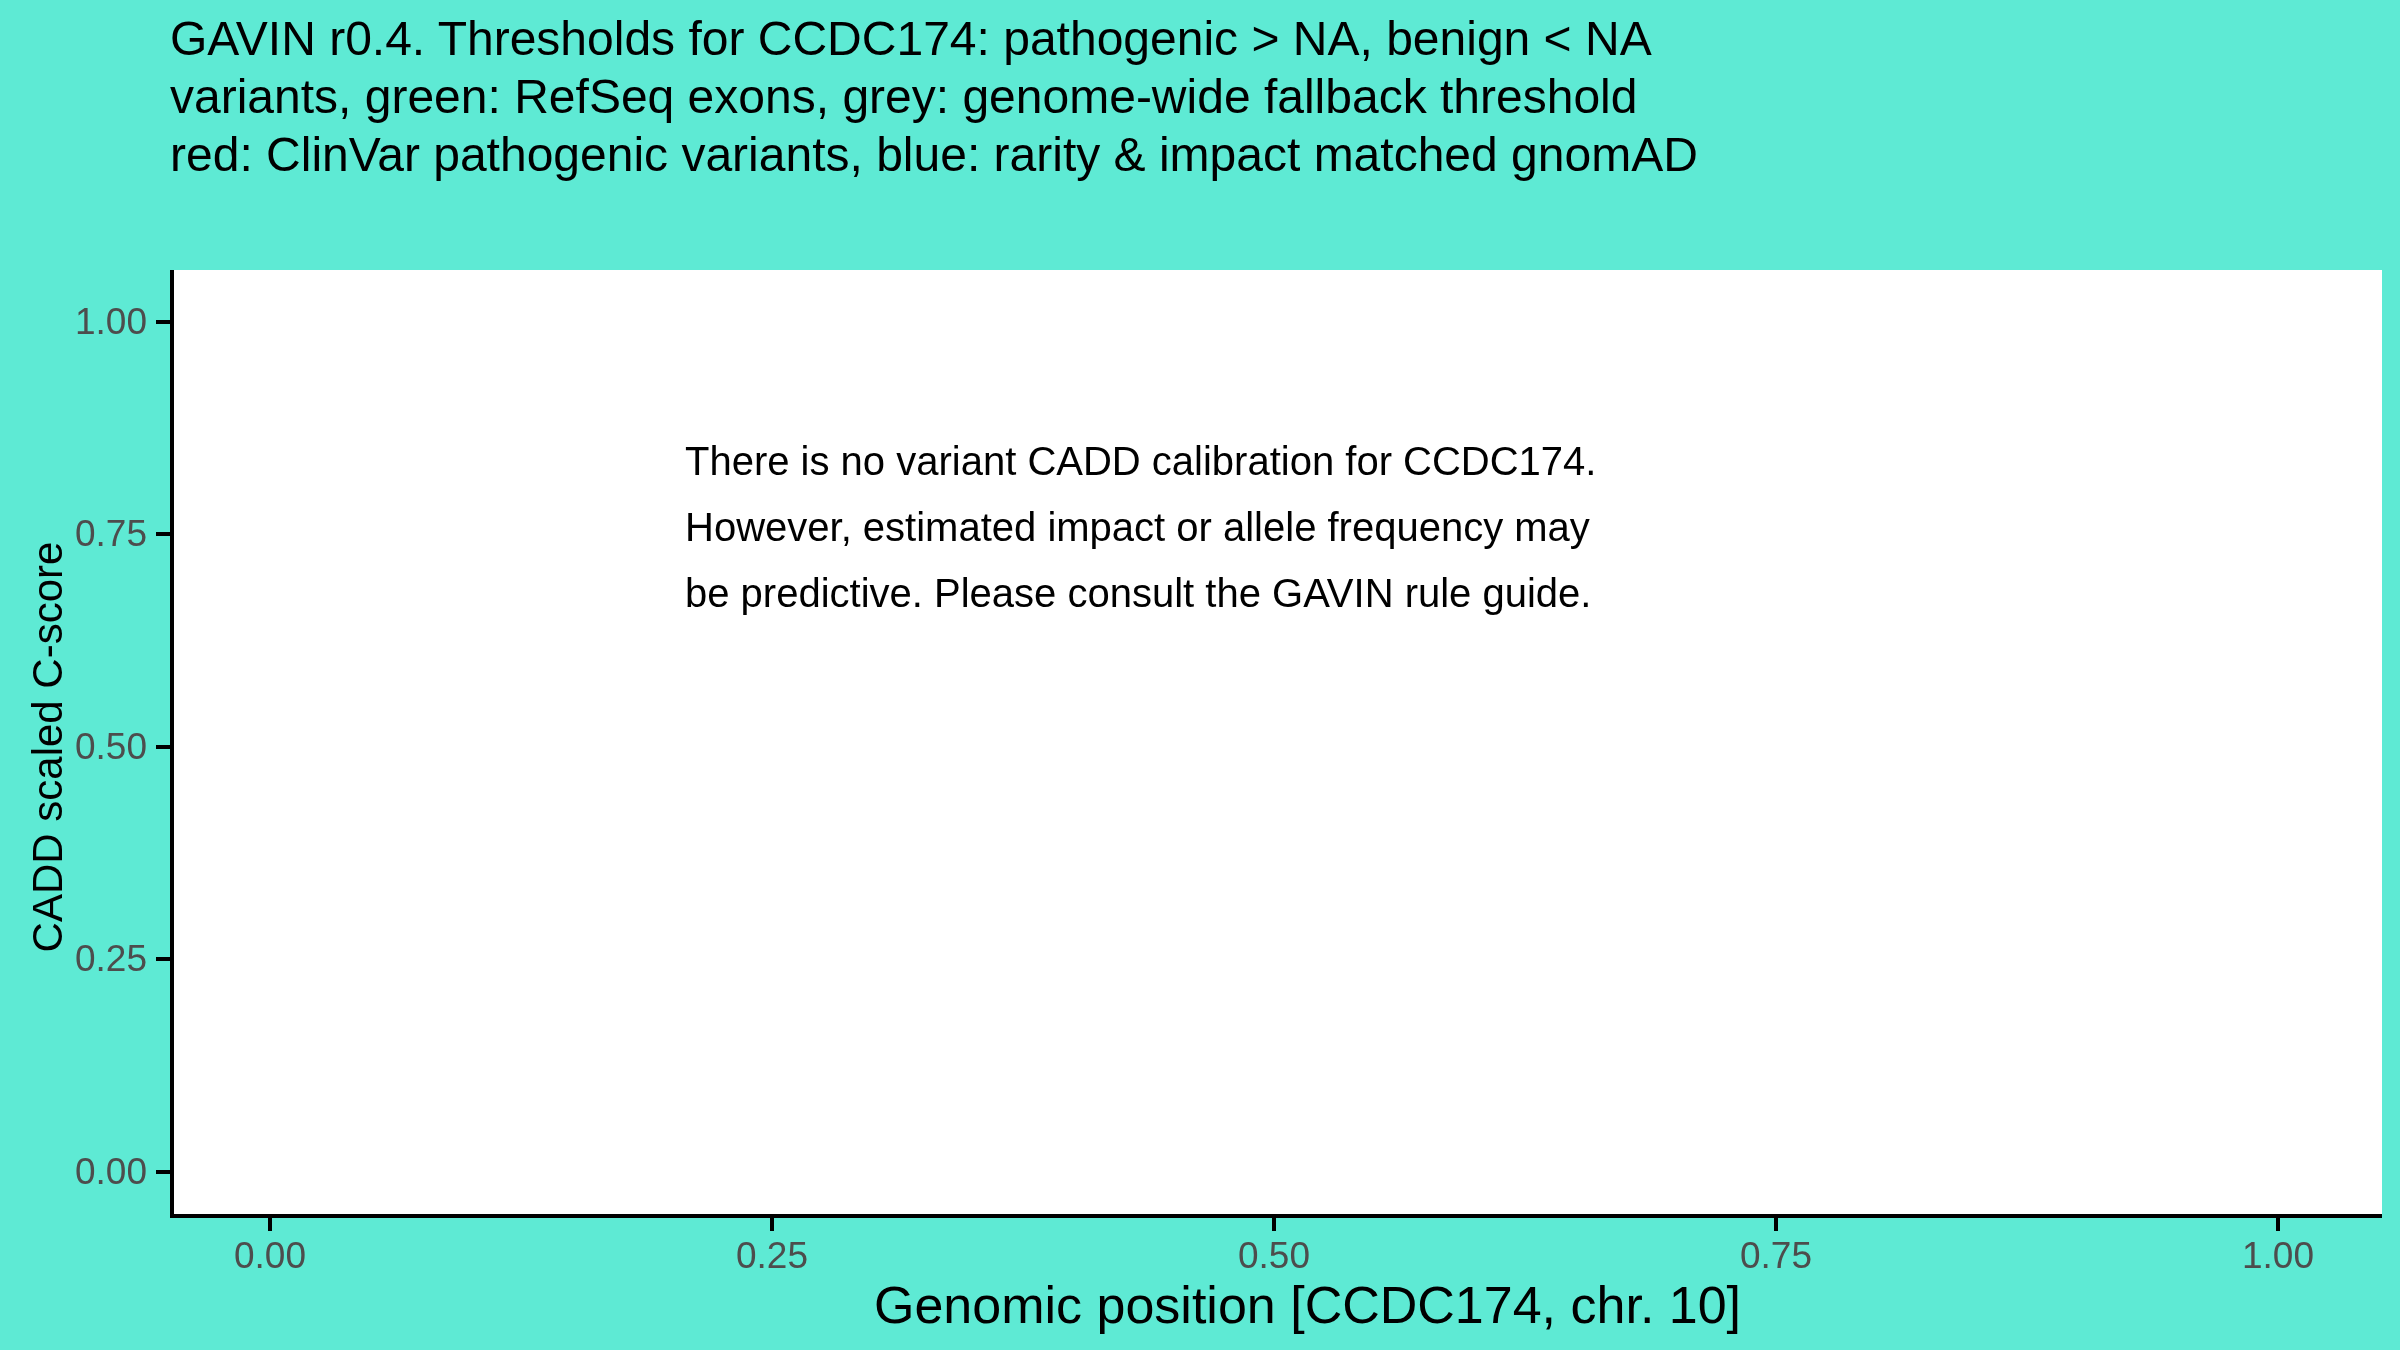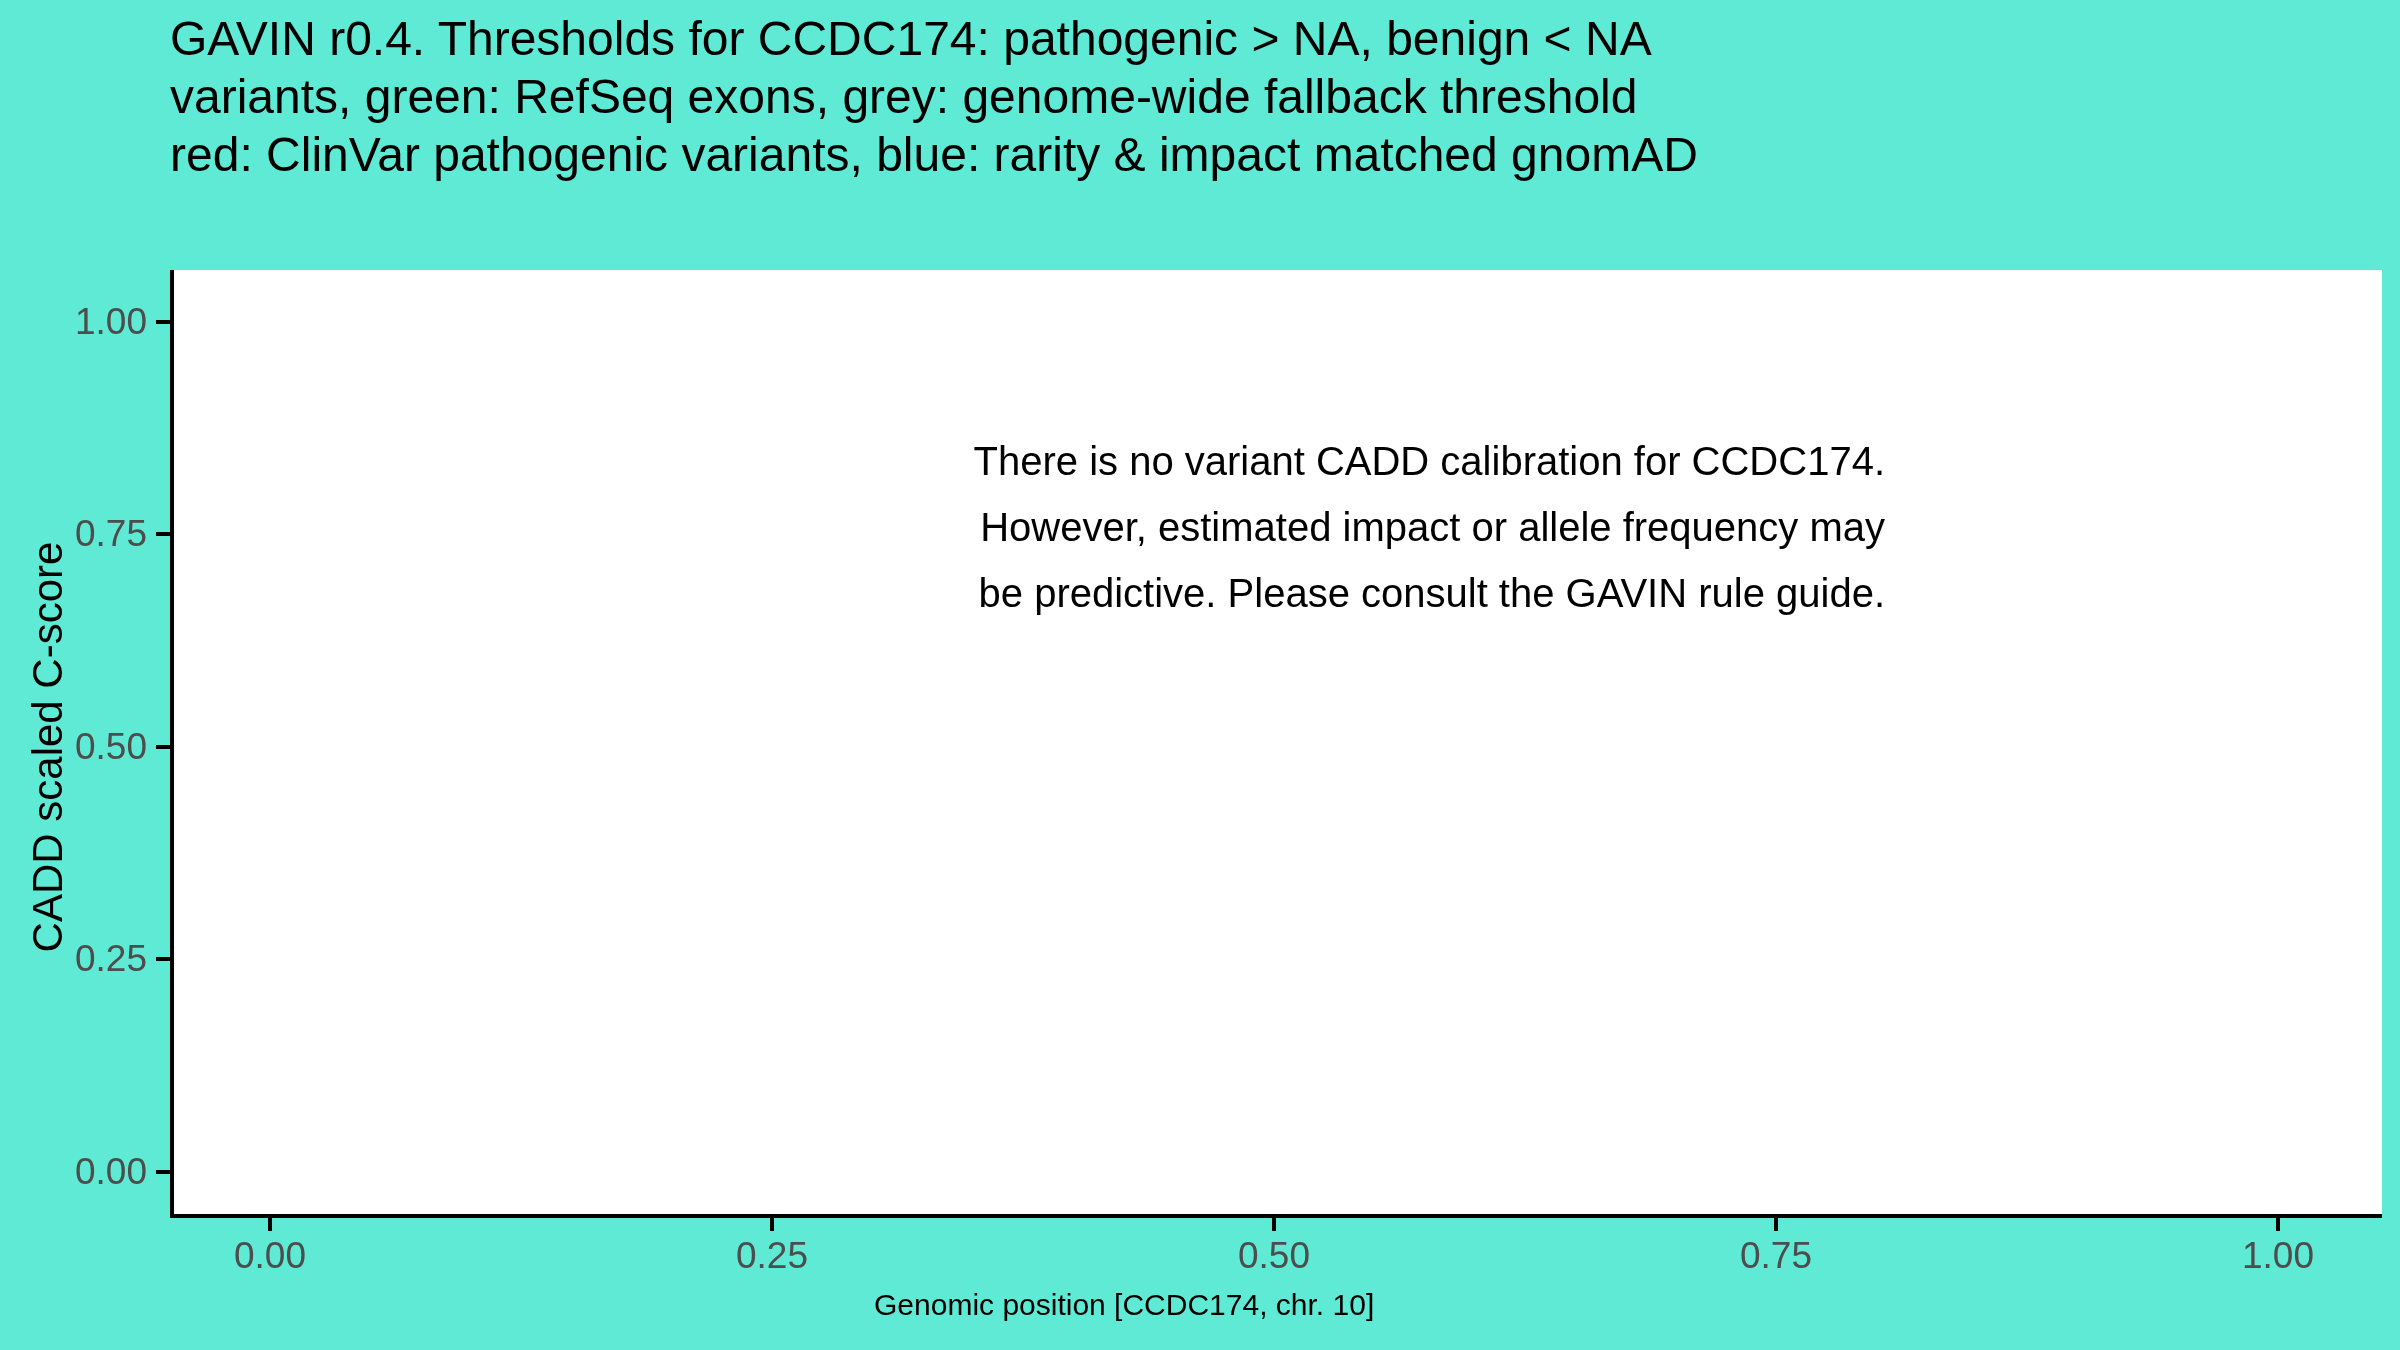--- a/index.html
+++ b/index.html
@@ -34,21 +34,21 @@
     border-left: 4px solid #000000;
     border-bottom: 4px solid #000000;
     box-sizing: content-box;
     background: #ffffff;
   }
   .annotation {
     position: absolute;
     left: 685px;
     top: 428px;
     width: 1200px;
-    text-align: right;
+    text-align: left;
     font-size: 40px;
     line-height: 66px;
     color: #000000;
   }
   .y-tick-mark {
     position: absolute;
     left: 156px;
     width: 14px;
     height: 4px;
     background: #000000;
@@ -77,21 +77,21 @@
     font-size: 37px;
     line-height: 44px;
     color: #4d4d4d;
   }
   .x-axis-title {
     position: absolute;
     left: 874px;
     top: 1280px;
     width: 800px;
     text-align: left;
-    font-size: 30px;
+    font-size: 52px;
     line-height: 50px;
     color: #000000;
     white-space: nowrap;
   }
   .y-axis-title {
     position: absolute;
     left: 48px;
     top: 747px;
     transform: translate(-50%, -50%) rotate(-90deg);
     font-size: 42px;

